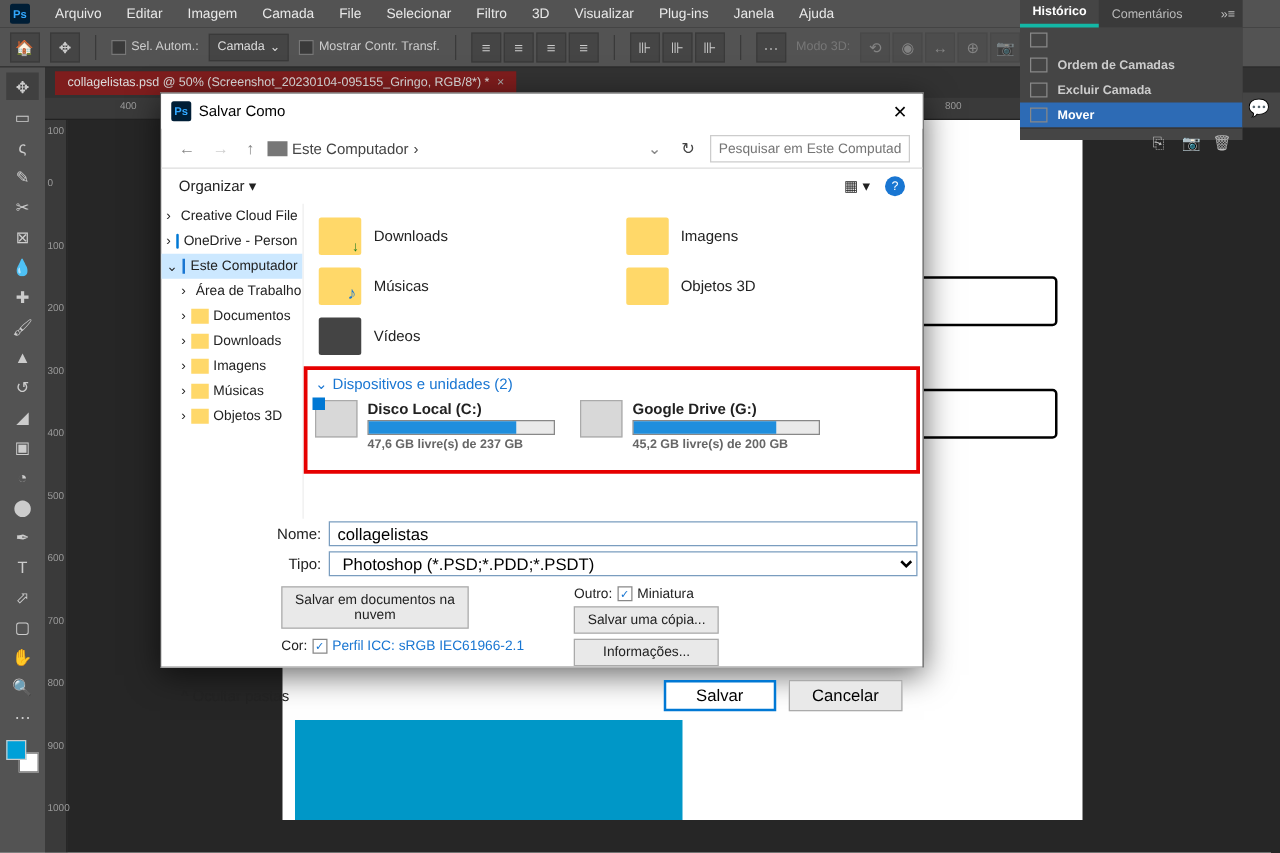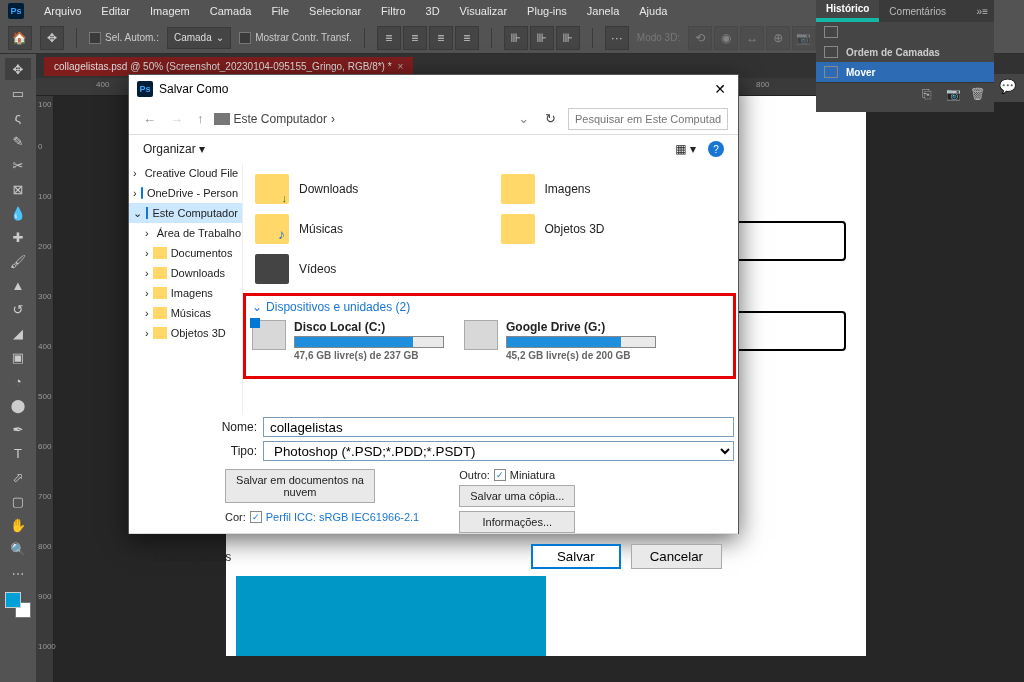--- a/index.html
+++ b/index.html
@@ -31,21 +31,21 @@
 .ruler-v{width:18px;background:#3a3a3a;border-right:1px solid #222;position:relative;font-size:8px;color:#999;}
 .ruler-v span{position:absolute;left:2px;}
 .doc-canvas{position:absolute;left:190px;top:42px;width:640px;height:560px;background:#fff;}
 .doc-canvas .cell{position:absolute;left:350px;top:80px;width:270px;height:420px;}
 .doc-canvas .cell-title{font-weight:700;font-size:18px;color:#000;}
 .doc-canvas .btn{border:2px solid #000;border-radius:4px;height:40px;margin-top:24px;}
 .doc-canvas .blue{position:absolute;left:10px;top:480px;width:310px;height:80px;background:#0097c7;}
 .right-panel{width:210px;background:#454545;display:flex;flex-direction:column;}
 .rp-tabs{display:flex;height:22px;background:#3a3a3a;align-items:center;}
 .rp-tabs span{padding:4px 10px;font-size:10px;color:#bbb;}
-.rp-tabs span.act{color:#fff;font-weight:700;border-bottom:6px solid #14b8a6;background:#454545;}
+.rp-tabs span.act{color:#fff;font-weight:700;border-bottom:4px solid #14b8a6;background:#454545;}
 .rp-list{background:#454545;}
 .rp-item{display:flex;align-items:center;height:20px;padding:0 8px;gap:8px;font-size:10px;color:#ccc;font-weight:bold;}
 .rp-item.sel{background:#2d6bb5;color:#fff;}
 .rp-ico{width:14px;height:12px;border:1px solid #888;}
 .rp-btns{display:flex;justify-content:flex-end;padding:4px 8px;gap:8px;border-top:1px solid #333;}
 .rp-btns .b{width:16px;height:16px;color:#bbb;font-size:12px;}
 .side-icons{position:absolute;right:0;top:74px;width:30px;background:#454545;height:28px;display:flex;align-items:center;justify-content:center;}
 .side-icons .b{width:20px;height:20px;color:#ccc;font-size:14px;}
 
 .dialog{position:absolute;left:128px;top:74px;width:611px;height:460px;background:#fff;border:1px solid #555;box-shadow:0 6px 24px rgba(0,0,0,0.6);}
@@ -240,20 +240,24 @@
     </div>
     <div class="rp-list">
       <div class="rp-item">
           <div class="rp-ico"></div>
           <span></span>
         </div>
       <div class="rp-item">
           <div class="rp-ico"></div>
           <span>Ordem de Camadas</span>
         </div>
+      <div class="rp-item">
+          <div class="rp-ico"></div>
+          <span>Excluir Camada</span>
+        </div>
       <div class="rp-item sel">
           <div class="rp-ico"></div>
           <span>Mover</span>
         </div>
     </div>
     <div class="rp-btns">
       <div class="b">⎘</div>
       <div class="b">📷</div>
       <div class="b">🗑</div>
     </div>

